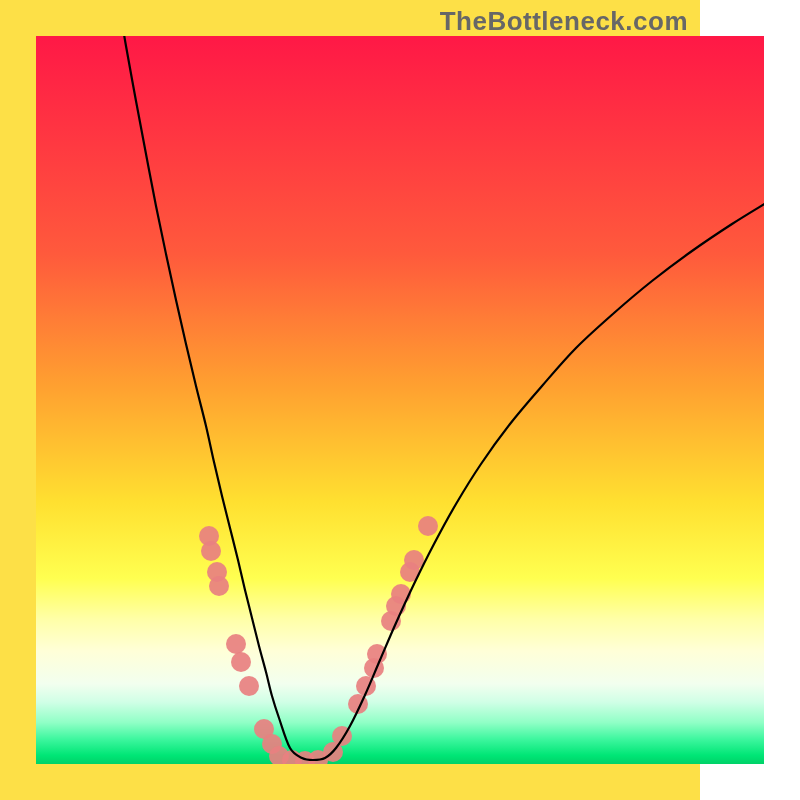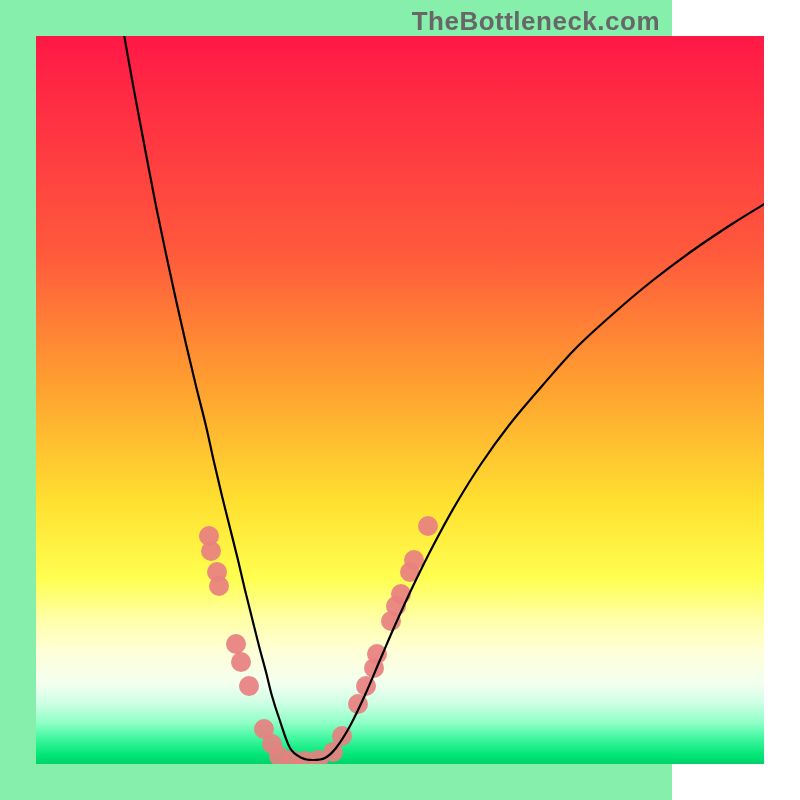--- a/index.html
+++ b/index.html
@@ -8,21 +8,22 @@
     background: #fff;
     width: 800px;
     height: 800px;
     overflow: hidden;
     font-family: Arial, Helvetica, sans-serif;
   }
   .outer {
     position: relative;
     width: 672px;
     height: 800px;
-    background: #86efac;
+    background: #fde047;
+    padding-left: 28px;
   }
   .watermark {
     position: absolute;
     top: 6px;
     right: 12px;
     color: #676767;
     font-size: 26px;
     font-weight: 600;
     letter-spacing: 0.5px;
     z-index: 30;

